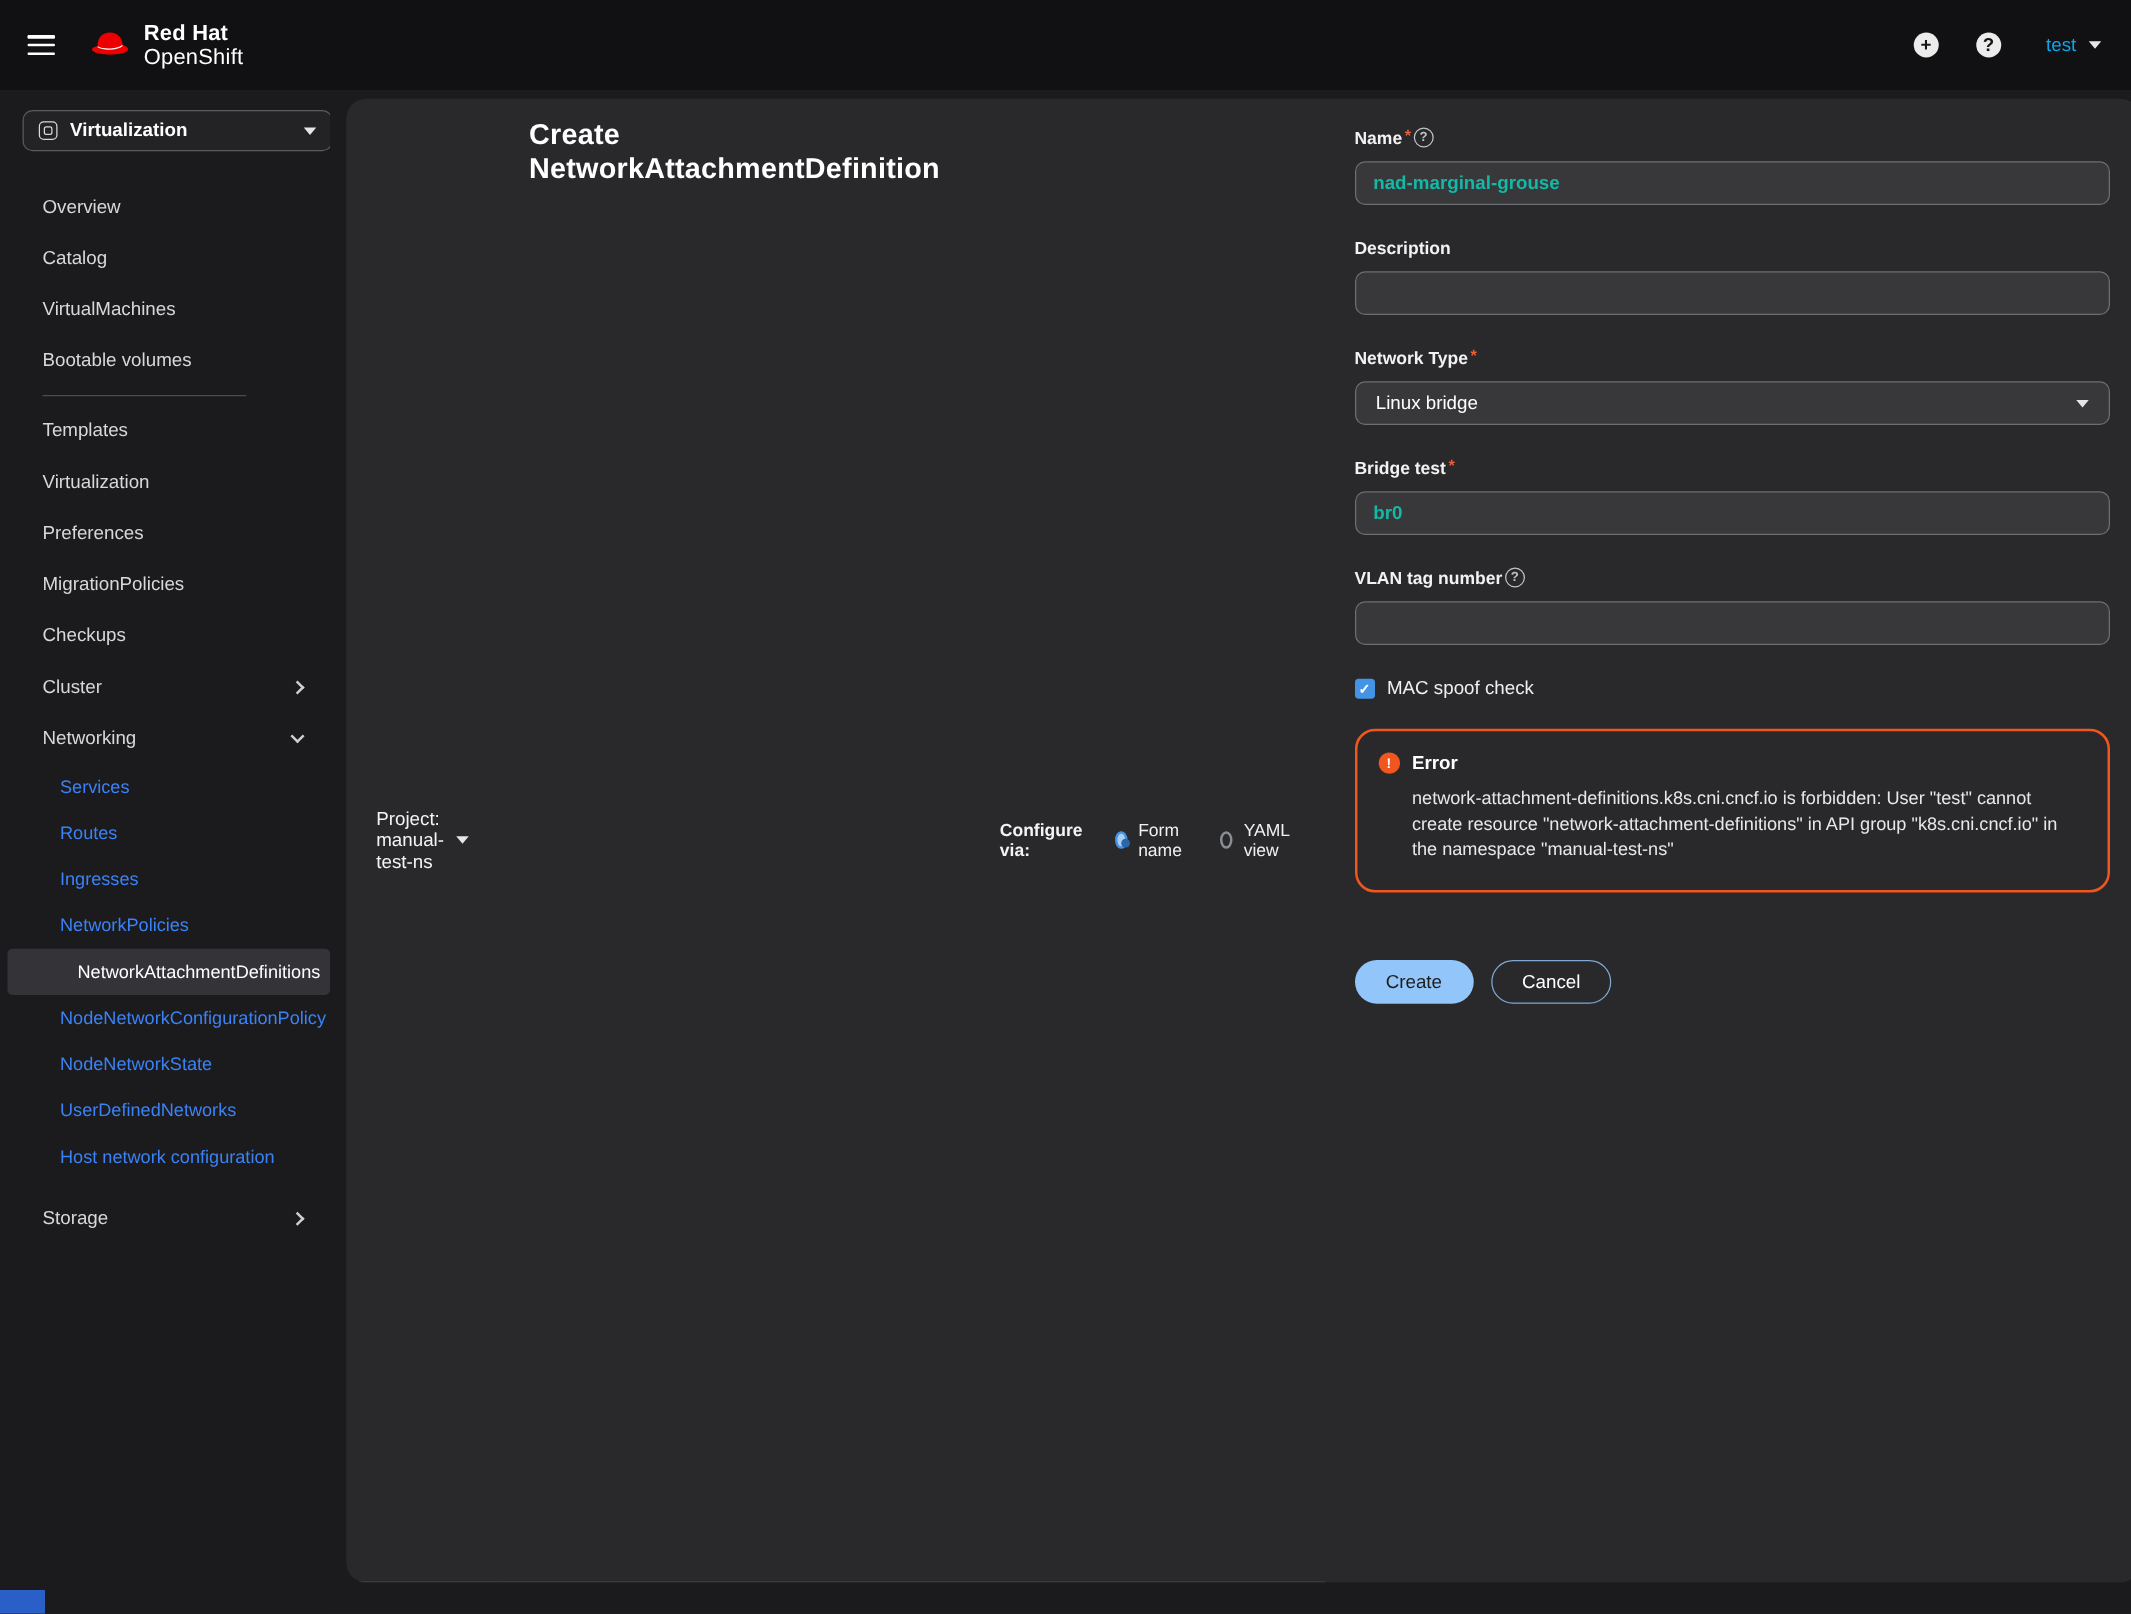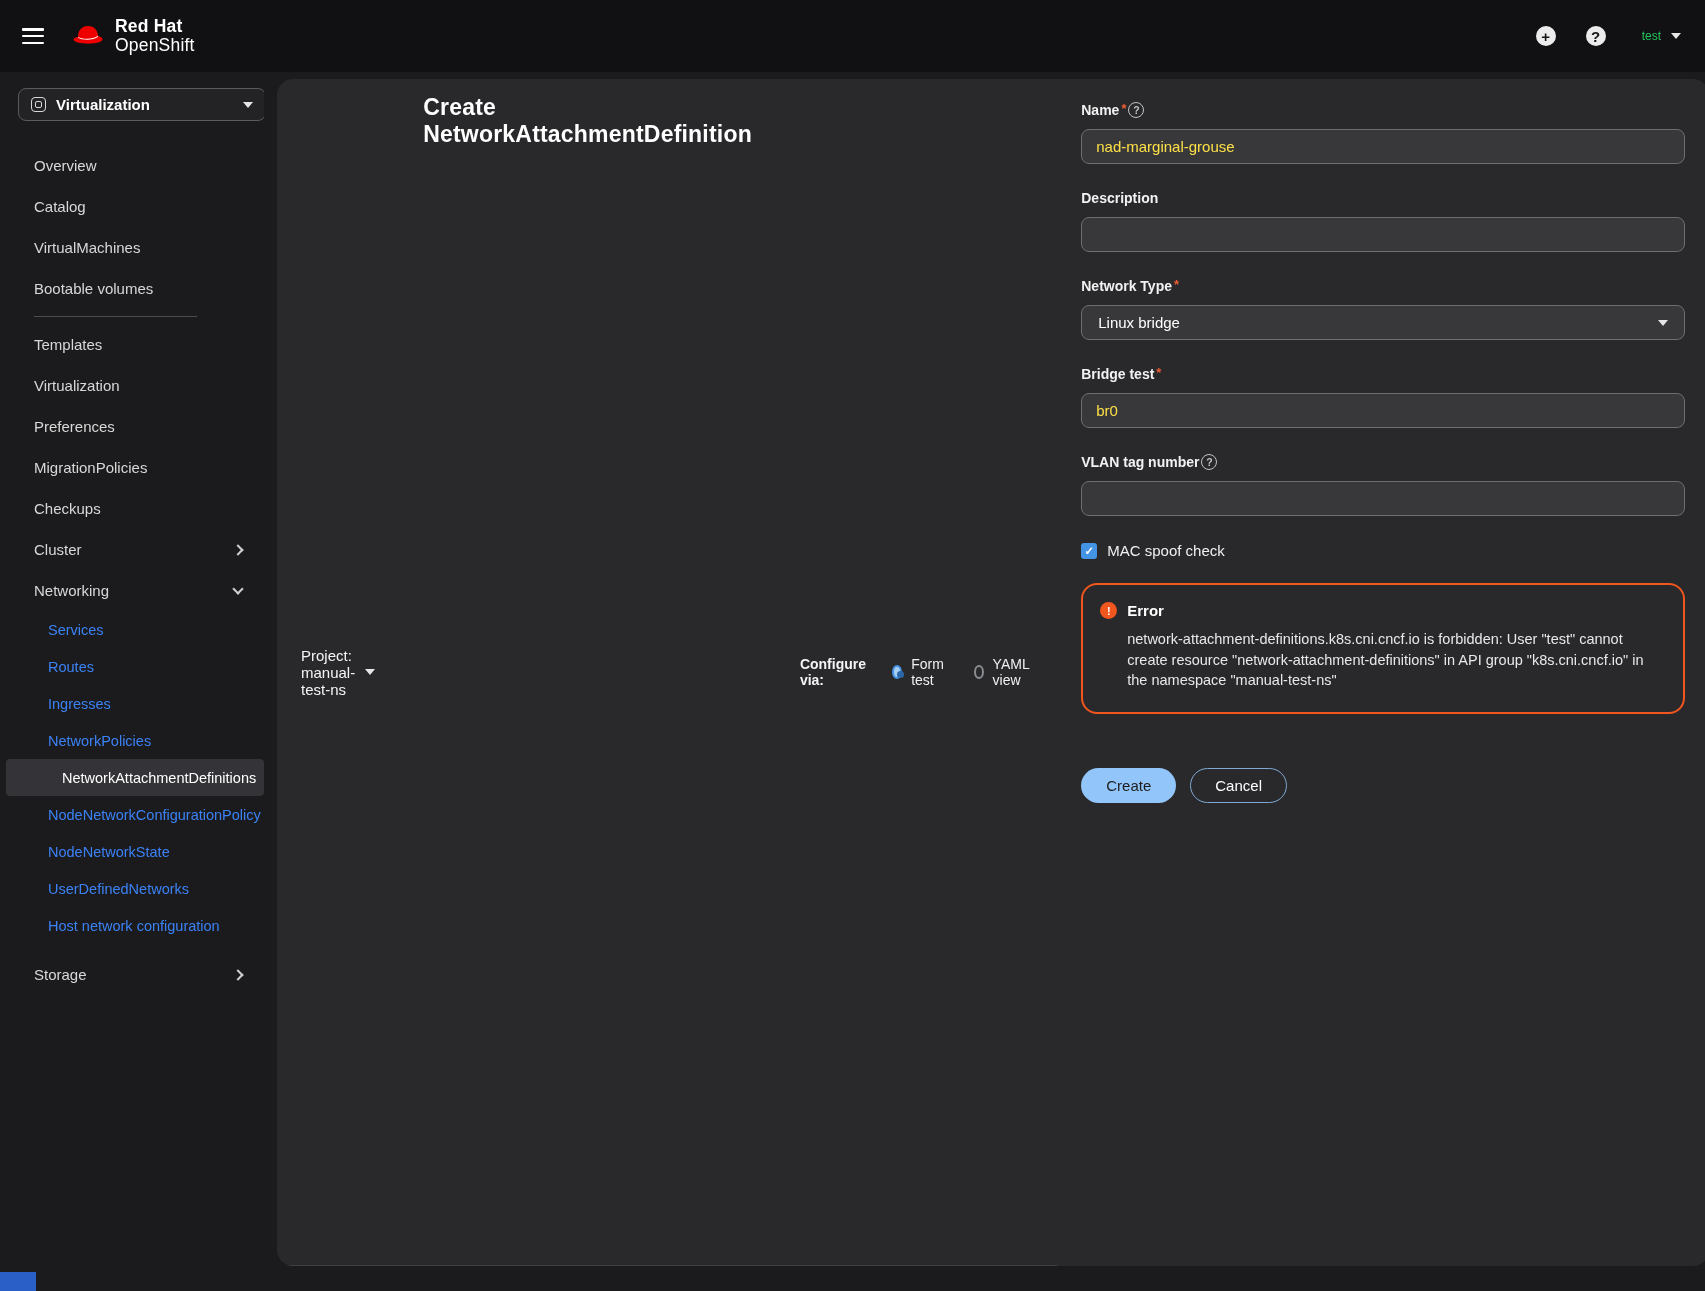--- a/index.html
+++ b/index.html
@@ -25,21 +25,21 @@
   .brand-text .b1 { font-weight:700; }
   .brand-text .b2 { font-weight:400; }
   .mast-spacer { flex:1; }
   .mast-right { display:flex; align-items:center; gap:30px; }
   .circle-icon {
     width:20px; height:20px; border-radius:50%; background:#ececec; color:#151515;
     display:flex; align-items:center; justify-content:center;
     font-size:15px; font-weight:700; cursor:pointer; line-height:1;
   }
   .user-menu { display:flex; align-items:center; gap:10px; cursor:pointer; margin-left:6px; }
-  .user-name { font-size:12px; color:#22c55e; }
+  .user-name { font-size:15px; color:#0ea5e9; }
   .caret { width:0; height:0; border-left:5px solid transparent; border-right:5px solid transparent; border-top:6px solid #e6e6e6; }
 
   
   .layout { display:flex; height:1219px; }
 
   
   .sidebar { width:264px; flex:0 0 264px; background:#1b1b1d; padding-top:16px; overflow:hidden; }
   .perspective {
     margin:0 6px 24px 18px; width:248px; height:33px;
     border:1px solid #5a5b5e; border-radius:8px; background:#232325;
@@ -92,21 +92,21 @@
   .field { width:604px; margin-bottom:26px; }
   .field-label-row { display:flex; align-items:flex-start; gap:2px; margin-bottom:11px; }
   .field-label { font-size:14px; font-weight:700; color:#f2f2f2; }
   .req { color:#ef5d35; font-size:13px; font-weight:700; transform:translateY(-1px); }
   .help-icon {
     width:16px; height:16px; border-radius:50%; border:1.4px solid #c0c3c6; color:#c0c3c6;
     font-size:10.5px; font-weight:700; display:flex; align-items:center; justify-content:center; cursor:pointer;
   }
   .text-input {
     width:604px; height:35px; background:#38383b; border:1px solid #6b6e72; border-radius:8px;
-    color:#fde047; font-size:15px; font-family:"Liberation Sans",sans-serif; padding:0 14px; outline:none;
+    color:#14b8a6; font-size:15px; font-family:"Liberation Sans",sans-serif; padding:0 14px; outline:none;font-weight:bold;
   }
   .select {
     width:604px; height:35px; background:#38383b; border:1px solid #6b6e72; border-radius:8px;
     display:flex; align-items:center; padding:0 16px; font-size:15px; color:#ffffff; cursor:pointer;
   }
   .select .sel-value { flex:1; }
 
   .checkbox-row { display:flex; align-items:center; gap:10px; margin:0 0 24px 0; cursor:pointer; }
   .checkbox {
     width:16px; height:16px; border-radius:3px; background:#4394e5; color:#ffffff;
@@ -257,21 +257,21 @@
       </div>
 
       <div class="title-row">
         <h1 class="page-title">Create NetworkAttachmentDefinition</h1>
       </div>
 
       <div class="configure-row">
         <span class="configure-label">Configure via:</span>
         <span class="radio-opt">
           <span class="radio sel"></span>
-          <span>Form test</span>
+          <span>Form name</span>
         </span>
         <span class="radio-opt">
           <span class="radio"></span>
           <span>YAML view</span>
         </span>
       </div>
 
       <div class="form-body">
 
         <div class="field">

